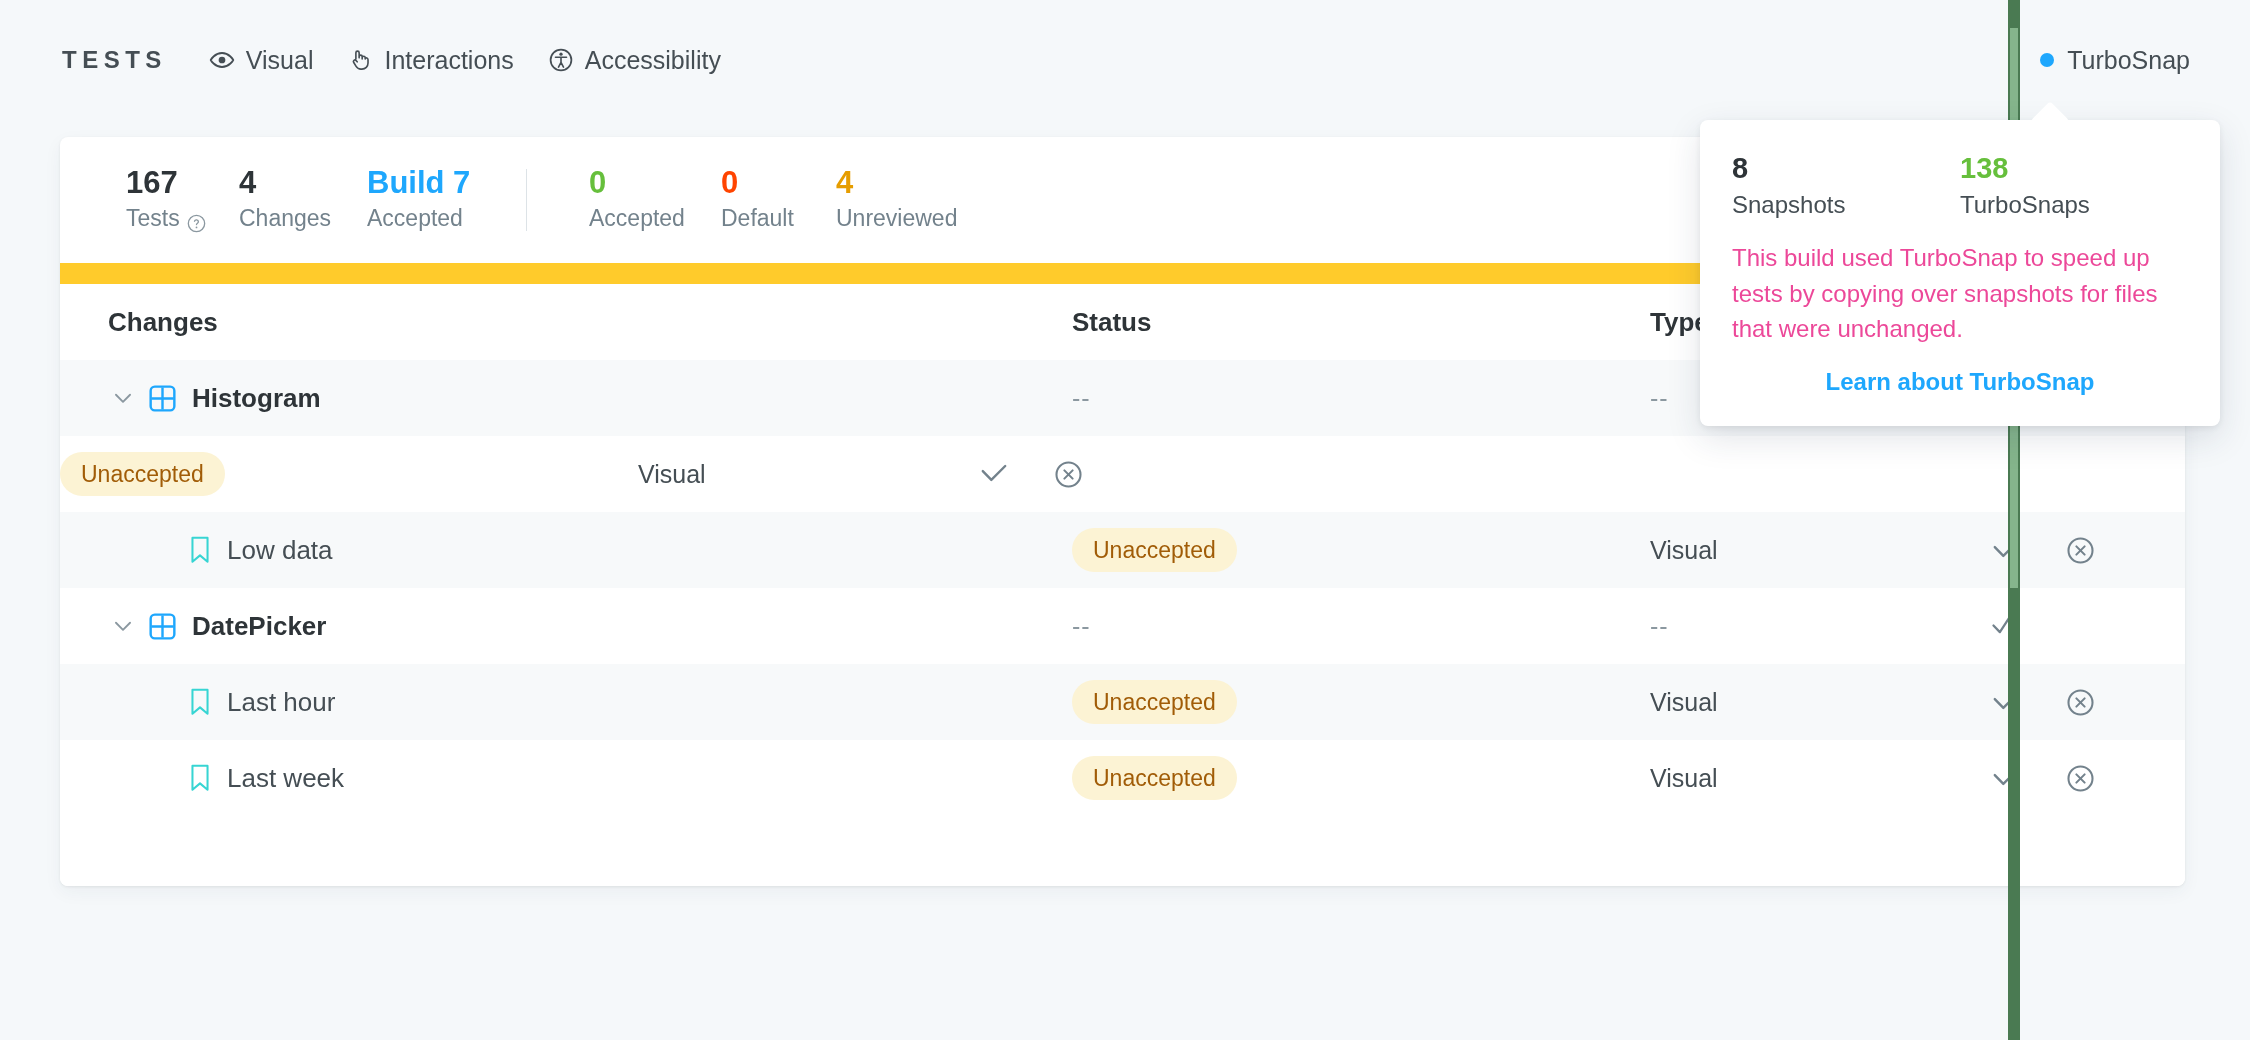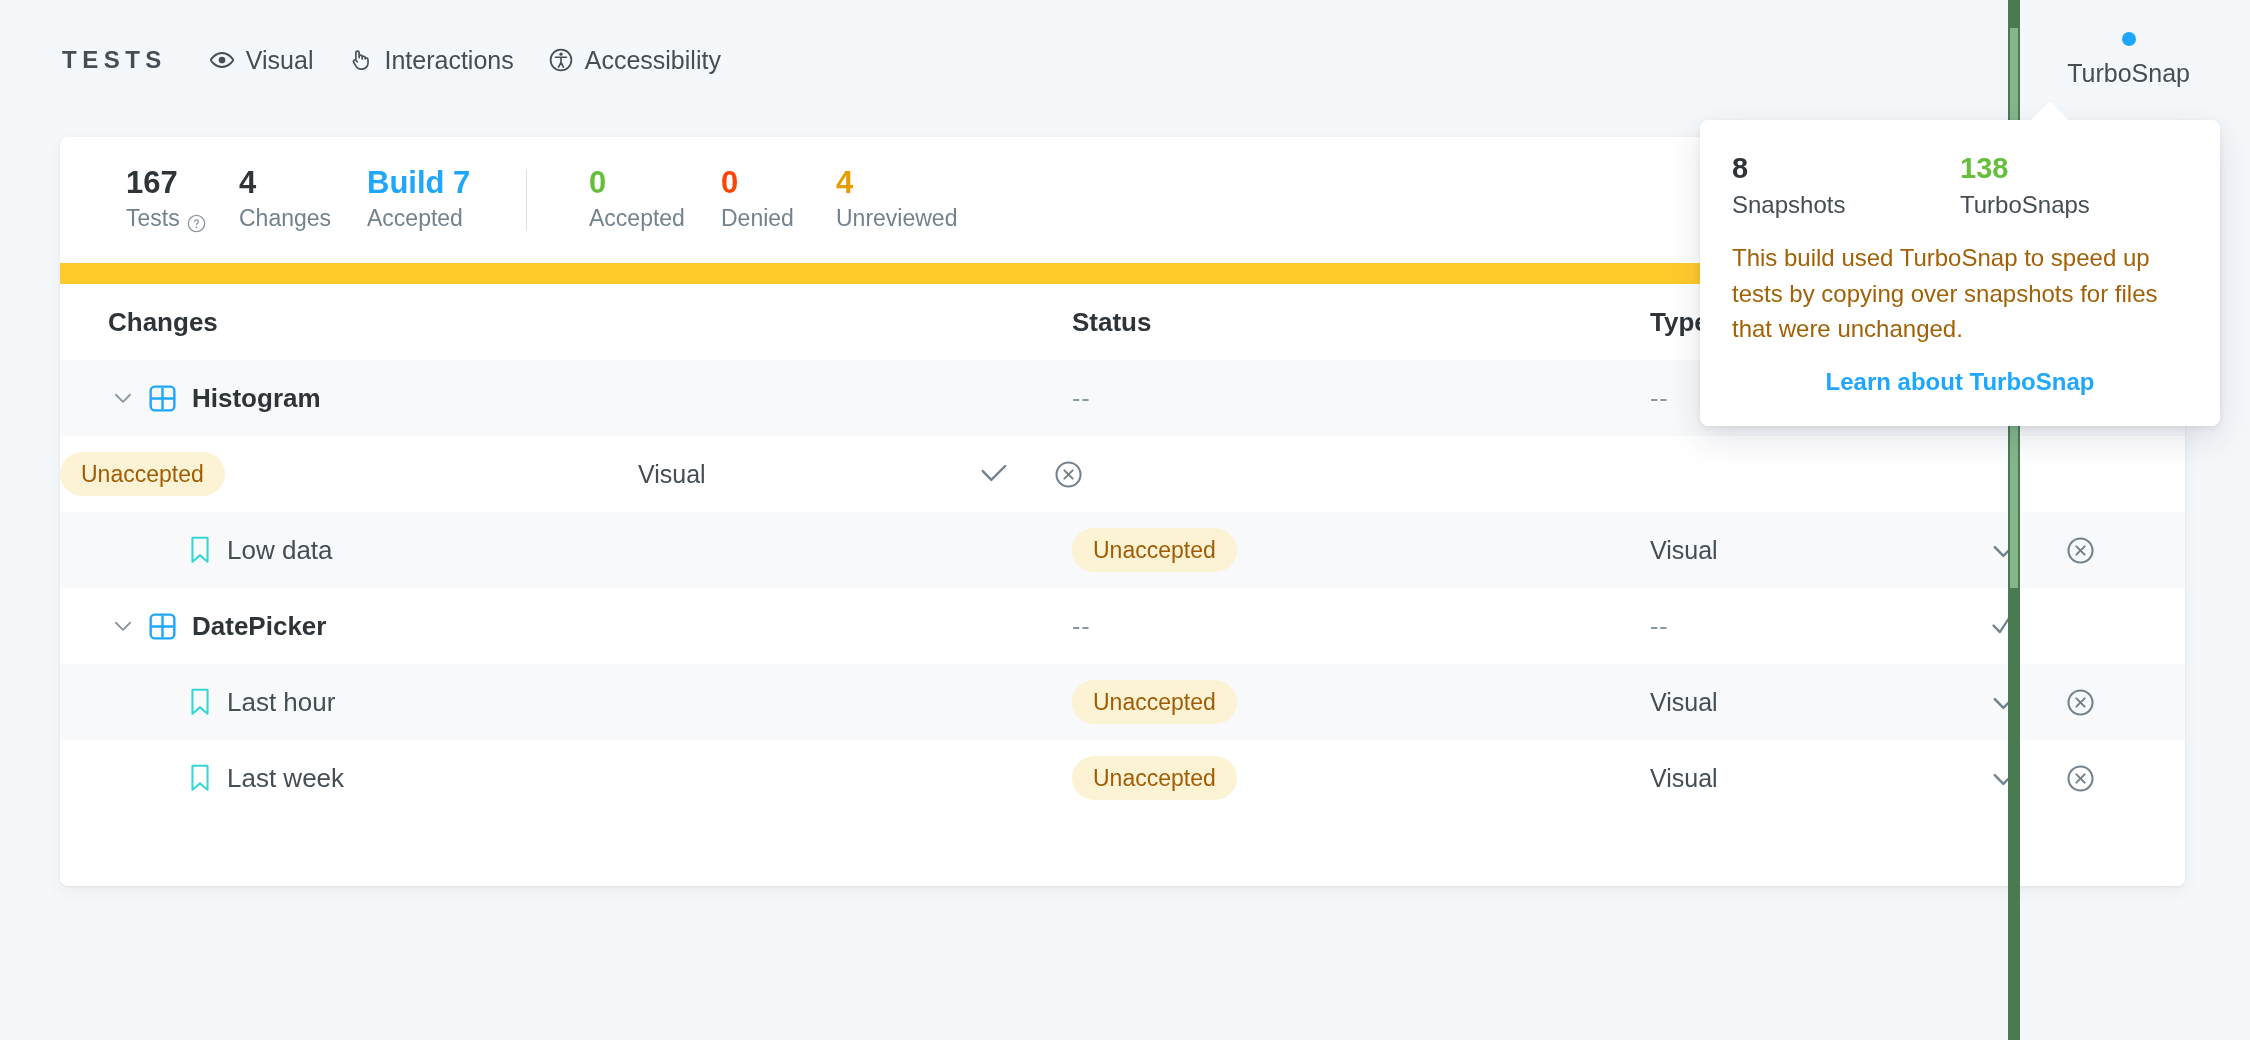--- a/index.html
+++ b/index.html
@@ -51,21 +51,20 @@
   .spacer { flex: 1; }
   .turbosnap-toggle {
     display: flex;
     align-items: center;
     gap: 13px;
     font-size: 25px;
     color: #454E54;
     cursor: pointer;
     white-space: nowrap;
     margin-right: 18px;
-    flex-direction: column;
   }
   .dot-blue {
     width: 14px; height: 14px;
     border-radius: 50%;
     background: #1EA7FD;
     flex: none;
   }
 
   
   .card {
@@ -241,21 +240,21 @@
   .pop-stat .pv.green { color: #66BF3C; }
   .pop-stat .pl {
     font-size: 24px;
     color: #454E54;
     line-height: 1.45;
   }
   .pop-body {
     margin-top: 18px;
     font-size: 24px;
     line-height: 1.46;
-    color: #a16207;
+    color: #ec4899;
     position: relative;
     z-index: 2;
   }
   .pop-link {
     display: block;
     margin-top: 22px;
     text-align: center;
     font-size: 24px;
     font-weight: 700;
     color: #1EA7FD;
@@ -361,21 +360,21 @@
 
       <div class="divider"></div>
 
       <div class="stat s-accepted">
         <div class="val val-green">0</div>
         <div class="lbl">Accepted</div>
       </div>
 
       <div class="stat s-denied">
         <div class="val val-red">0</div>
-        <div class="lbl">Denied</div>
+        <div class="lbl">Default</div>
       </div>
 
       <div class="stat s-unreviewed">
         <div class="val val-amber">4</div>
         <div class="lbl">Unreviewed</div>
       </div>
 
       <div class="right-widget"></div>
     </div>
 

